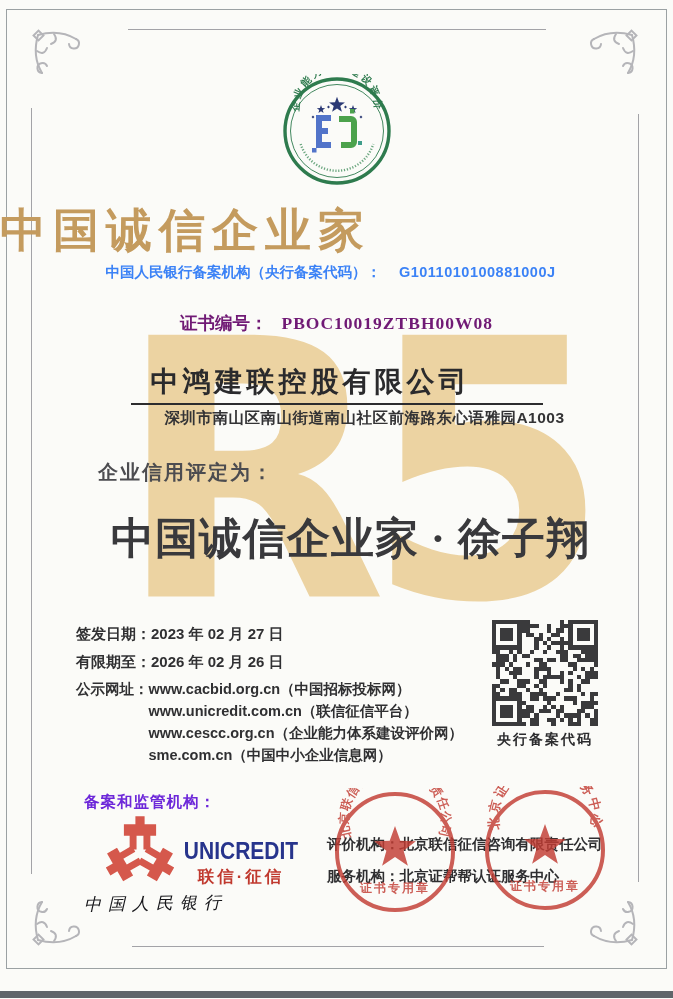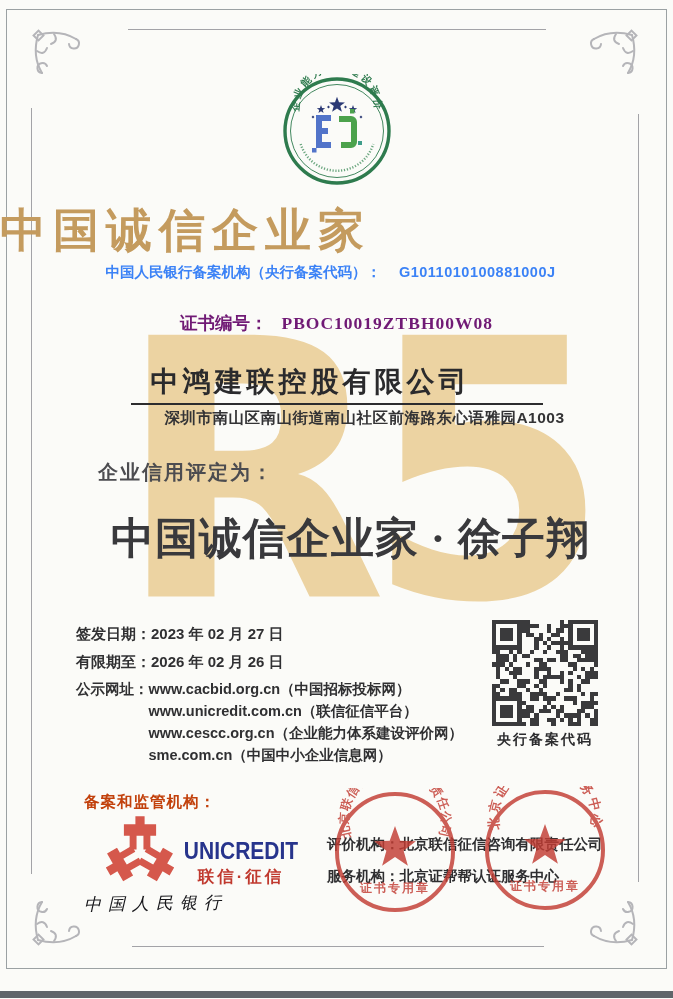--- a/index.html
+++ b/index.html
@@ -54,21 +54,21 @@
   .publicity{position:absolute;left:76px;top:678px;font-size:14.5px;color:#303032;
         font-weight:600;display:flex;line-height:22px;}
   .publicity .sites div{white-space:nowrap;}
   
   .qr-wrap{position:absolute;left:492px;top:620px;width:106px;}
   .qr-code{display:block;width:106px;height:106px;}
   .qr-caption{margin-top:5px;text-align:center;font-size:14px;font-weight:700;color:#2c2c2e;
         letter-spacing:2px;}
   
   .regulator-label{position:absolute;left:84px;top:792px;font-size:15.5px;font-weight:800;
-        letter-spacing:1px;color:#c2410c;}
+        letter-spacing:1px;color:#6d28d9;}
   .pboc{position:absolute;left:98px;top:812px;}
   .pboc-script{position:absolute;left:70px;top:892px;width:172px;text-align:center;
         font-family:"Liberation Serif","DejaVu Serif",serif;font-style:italic;
         font-size:17px;letter-spacing:7px;color:#141418;transform:rotate(-1deg);}
   .unicredit{position:absolute;left:176px;top:839px;width:130px;text-align:center;}
   .unicredit-en{font-size:21px;font-weight:900;color:#27348c;letter-spacing:0;
         transform:scaleY(1.1);}
   .unicredit-cn{margin-top:3px;font-size:16.5px;font-weight:800;color:#c0392e;
         letter-spacing:3px;}
   .agency{position:absolute;left:327px;top:828px;font-size:14.5px;font-weight:700;

